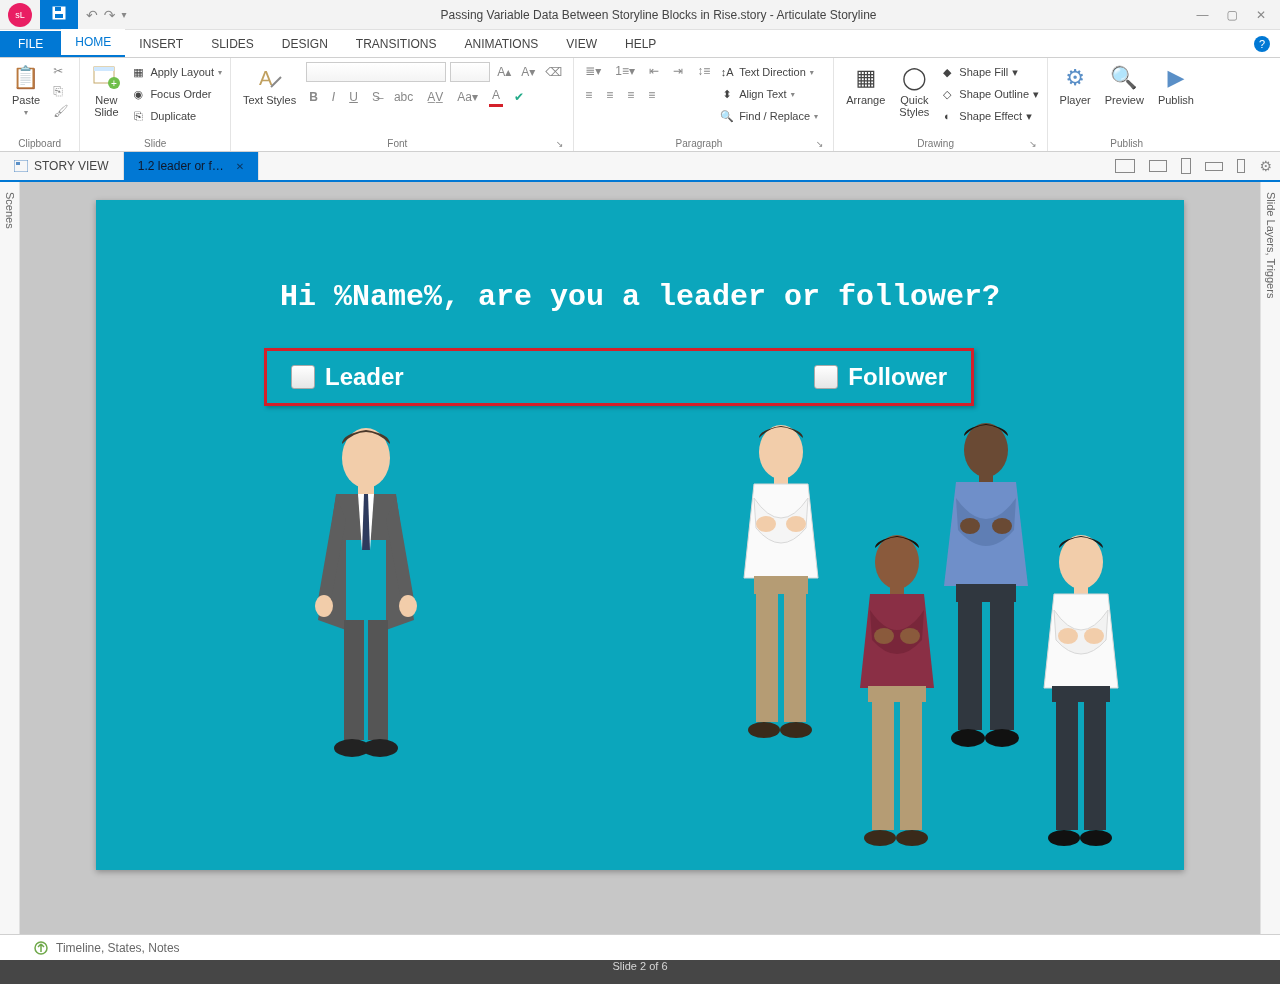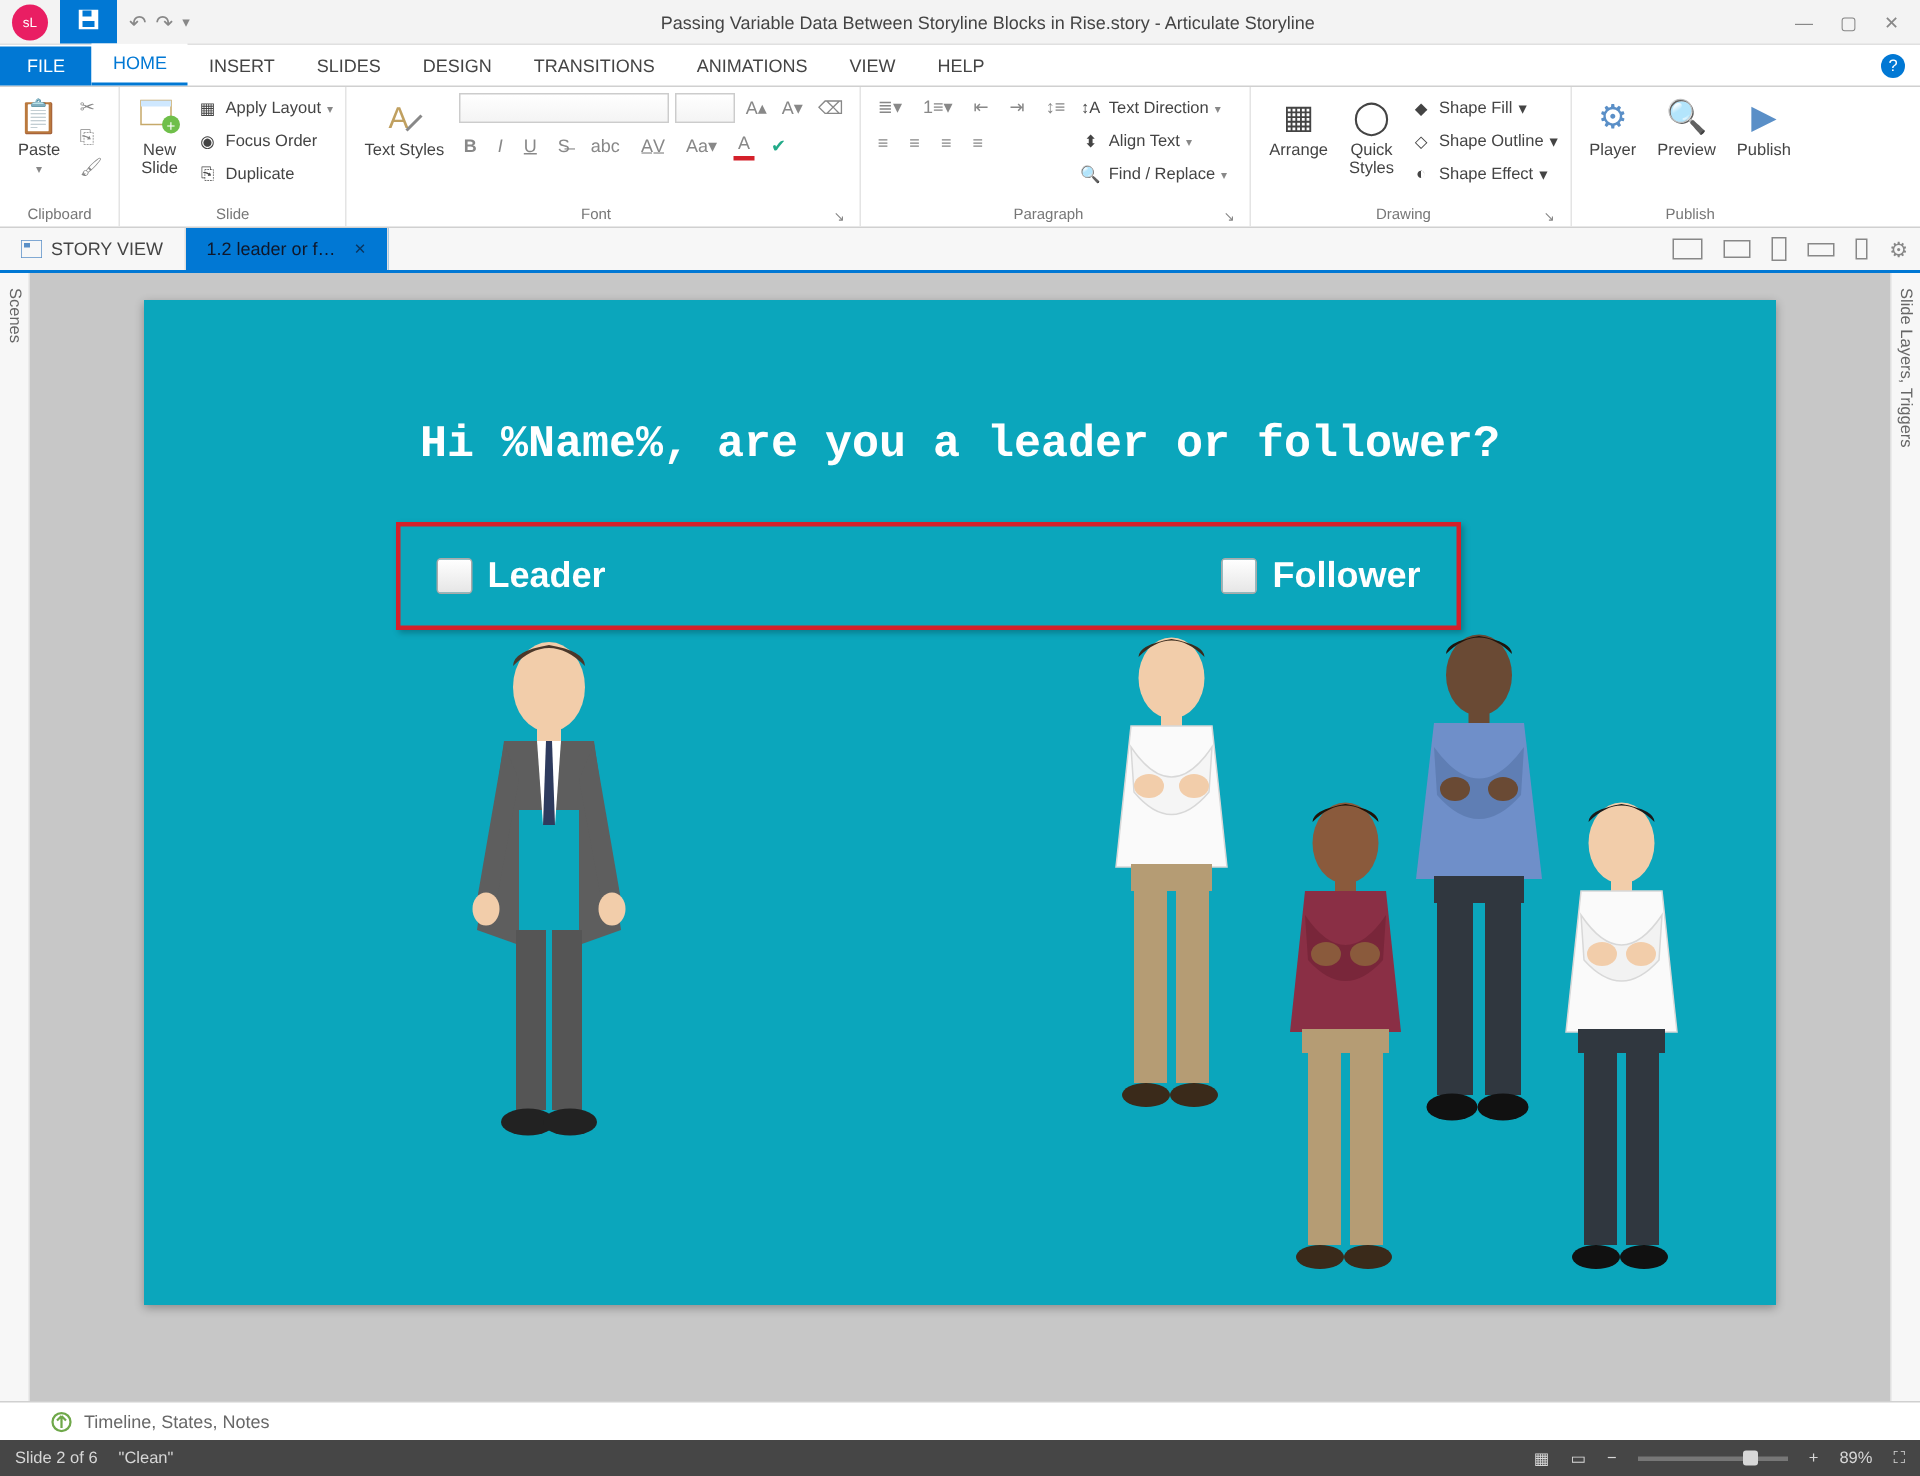--- a/index.html
+++ b/index.html
@@ -51,34 +51,34 @@
 .pi-tall { width:10px; height:16px; border:1.5px solid #888; display:inline-block;}
 
 
 .main { flex:1; display:flex; background:#fff; position:relative; overflow:hidden;}
 .side-panel { width:20px; background:#f7f7f7; border-right:1px solid #e0e0e0; display:flex; align-items:flex-start; justify-content:center; padding-top:10px;}
 .side-panel.right { border-left:1px solid #e0e0e0; border-right:none;}
 .vtext { writing-mode: vertical-rl; font-size:11px; color:#666; cursor:pointer;}
 .stage-wrap { flex:1; background:#c7c7c7; display:flex; align-items:flex-start; justify-content:center; padding:18px; overflow:hidden;}
 .slide { width:1088px; height:670px; background:#0ba6bc; position:relative; box-shadow:0 2px 6px rgba(0,0,0,.3);}
 .slide-title { position:absolute; top:80px; left:0; right:0; text-align:center; color:#fff; font-size:30px; font-weight:bold; font-family: Liberation Mono, monospace;}
-.option-box { position:absolute; top:148px; left:168px; width:710px; height:72px; border:3px solid #d4202a; display:flex; align-items:center; justify-content:space-between; padding:0 24px; box-shadow: 2px 2px 4px rgba(0,0,0,.25);}
+.option-box { position:absolute; top:148px; left:168px; width:710px; height:58px; border:3px solid #d4202a; display:flex; align-items:center; justify-content:space-between; padding:0 24px; box-shadow: 2px 2px 4px rgba(0,0,0,.25);}
 .opt { display:flex; align-items:center; gap:10px; }
 .cb { width:24px; height:24px; background:linear-gradient(#fff,#e6e6e6); border:1px solid #aaa; border-radius:3px;}
 .opt-label { color:#fff; font-size:24px; font-weight:bold; font-family: Arial, sans-serif;}
 
 
 .char { position:absolute; }
 .char svg { display:block; }
 
 
 .bottom-panel { height:26px; background:#fff; border-top:1px solid #d0d0d0; display:flex; align-items:center; gap:4px; padding:0 10px 0 34px; font-size:12px; color:#686868;}
 
 
-.status { height:24px; background:#464646; color:#d7d7d7; font-size:11px; display:flex; align-items:center; padding:0 10px; gap:14px;}
+.status { height:24px; background:#464646; color:#d7d7d7; font-size:11px; display:flex; align-items:center; padding:0 10px; gap:14px;flex-direction:column;}
 .status .spacer { flex:1; }
 .zoom-track { width:100px; height:3px; background:#777; position:relative; display:inline-block; }
 .zoom-thumb { position:absolute; top:-4px; left:70px; width:10px; height:10px; background:#d7d7d7; border-radius:2px;}
 .st-ic { cursor:pointer; }
 </style>
 </head>
 <body>
 
 <div class="titlebar">
   <div class="app-badge">sL</div>

